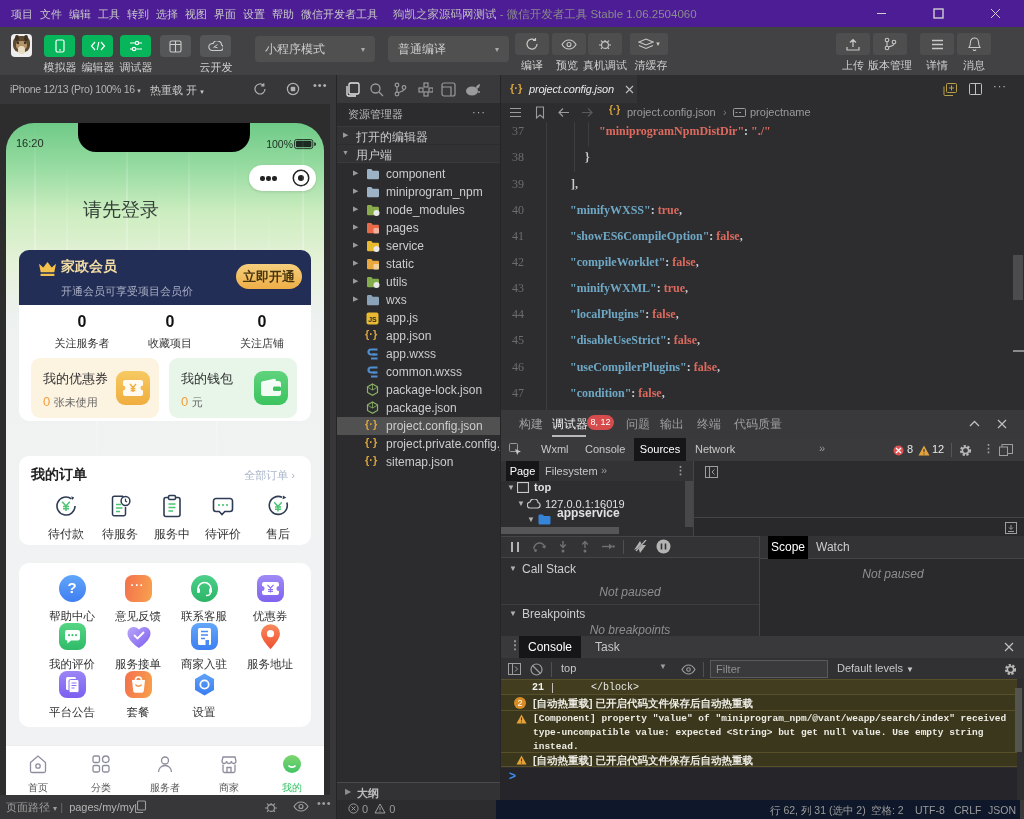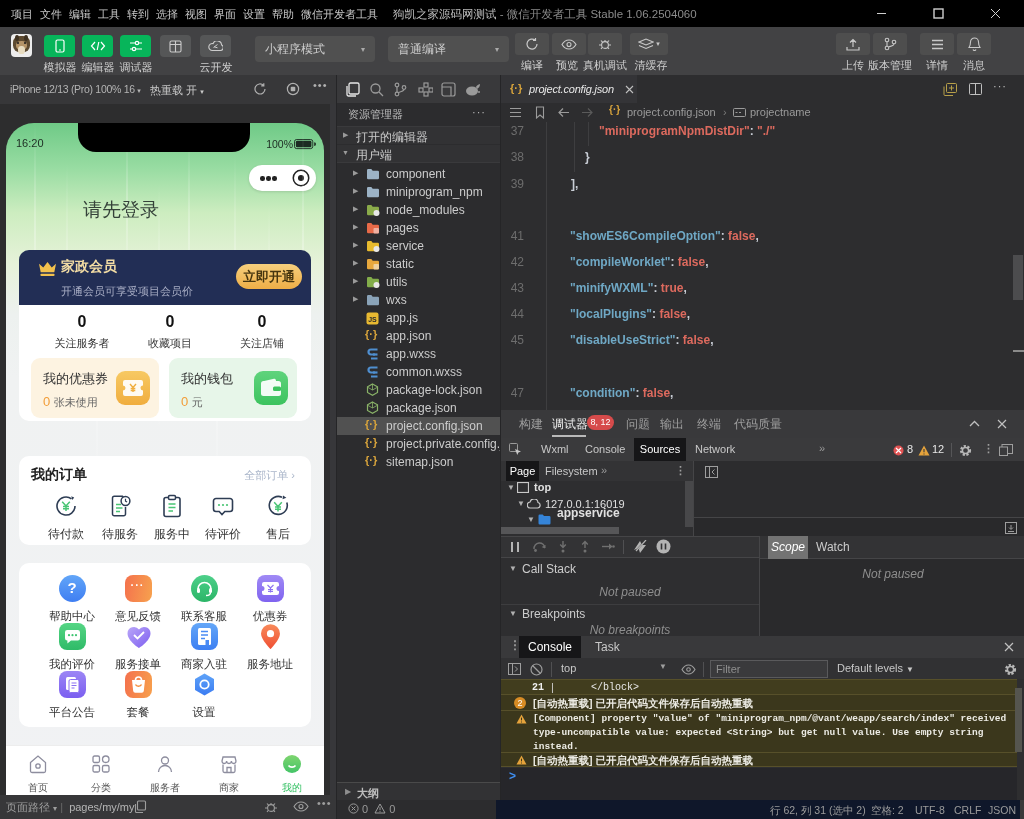--- a/index.html
+++ b/index.html
@@ -1,20 +1,20 @@
 <!DOCTYPE html>
 <html><head><meta charset="utf-8">
 <style>
 *{margin:0;padding:0;box-sizing:border-box;}
 html,body{width:1024px;height:819px;overflow:hidden;background:#3a3a3a;}
 body{font-family:"Liberation Sans",sans-serif;-webkit-font-smoothing:antialiased;}
 .abs{position:absolute;}
 #app{position:relative;width:1024px;height:819px;}
 
-#titlebar{position:absolute;left:0;top:0;width:1024px;height:27px;background:#000000;color:#c8c8c8;font-size:12px;}
+#titlebar{position:absolute;left:0;top:0;width:1024px;height:27px;background:#4c1d95;color:#c8c8c8;font-size:12px;}
 #titlebar .menus{position:absolute;left:11px;top:7px;display:flex;gap:7px;font-size:11px;}
 #titlebar .title{position:absolute;left:393px;top:7px;color:#bdbdbd;font-size:11.5px;white-space:nowrap;}
 #titlebar .title .dim{color:#8b8b8b;}
 .winbtns{position:absolute;right:0;top:0;height:27px;display:flex;}
 .winbtn{width:57px;height:27px;display:flex;align-items:center;justify-content:center;color:#cfcfcf;}
 
 #toolbar{position:absolute;left:0;top:27px;width:1024px;height:48px;background:#424244;}
 .tbtn{position:absolute;top:8px;width:31px;height:22px;border-radius:4px;display:flex;align-items:center;justify-content:center;}
 .tbtn.green{background:#07b55a;}
 .tbtn.grey{background:#555657;}
@@ -41,21 +41,21 @@
 #statusbar{position:absolute;left:496px;top:800px;width:524px;height:36px;background:#0f172a;color:#9b9b9b;font-size:11px;}
 .mono{font-family:"Liberation Mono",monospace;}
 .olabel{font-size:12px;color:#333;margin-top:4px;}
 .gitem{position:absolute;width:66px;text-align:center;}
 .gicon{width:27px;height:27px;margin:0 auto;border-radius:8px;position:relative;}
 .glabel{font-size:11.5px;color:#333;margin-top:7px;white-space:nowrap;}
 .tab-item{position:absolute;width:60px;text-align:center;}
 .tab-label{font-size:10px;color:#555;margin-top:2px;}
 .trow{position:absolute;left:0;width:164px;height:18px;font-size:12px;color:#cccccc;}
 .tarr{position:absolute;top:4px;font-size:7px;color:#9a9a9a;}
-.cline{position:absolute;left:0;width:524px;height:16px;font-family:Liberation Sans, sans-serif;font-size:12px;font-weight:bold;white-space:pre;}
+.cline{position:absolute;left:0;width:524px;height:16px;font-family:Liberation Serif, serif;font-size:12px;font-weight:bold;white-space:pre;}
 .lnum{position:absolute;left:0;width:23px;text-align:right;color:#6d6d6d;font-weight:normal;}
 .ck{color:#6fa8c5;}.cs{color:#dd6a5e;}.cp{color:#c9ced6;}
 </style></head>
 <body>
 <div id="app">
   <div id="titlebar">
     <div class="menus">
         <span>项目</span>
         <span>文件</span>
         <span>编辑</span>
@@ -693,25 +693,27 @@
         </svg>
       <span class="abs" style="left:249px;top:3px;">projectname</span>
     </div>
     <div class="abs" style="left:0;top:47px;width:524px;height:288px;background:#2d2d2f;overflow:hidden;" id="code">
       <div class="abs" style="left:45px;top:0;width:1px;height:288px;background:#3e3e40;"></div>
       <div class="abs" style="left:73px;top:0;width:1px;height:50px;background:#3e3e40;"></div>
       <div class="abs" style="left:87px;top:0;width:1px;height:24px;background:#3e3e40;"></div>
       <div class="cline" style="top:2px;"><span class="lnum">37</span><span class="abs" style="left:98px;"><span class="cs">"miniprogramNpmDistDir"</span><span class="cp">: </span><span class="cs">"./"</span></span></div>
       <div class="cline" style="top:28px;"><span class="lnum">38</span><span class="abs" style="left:84px;"><span class="cp">}</span></span></div>
       <div class="cline" style="top:55px;"><span class="lnum">39</span><span class="abs" style="left:70px;"><span class="cp">],</span></span></div>
+      <div class="cline" style="top:81px;"><span class="lnum">40</span><span class="abs" style="left:69px;"><span class="ck">"minifyWXSS"</span><span class="cp">: </span><span class="cs">true</span><span class="cp">,</span></span></div>
       <div class="cline" style="top:107px;"><span class="lnum">41</span><span class="abs" style="left:69px;"><span class="ck">"showES6CompileOption"</span><span class="cp">: </span><span class="cs">false</span><span class="cp">,</span></span></div>
       <div class="cline" style="top:133px;"><span class="lnum">42</span><span class="abs" style="left:69px;"><span class="ck">"compileWorklet"</span><span class="cp">: </span><span class="cs">false</span><span class="cp">,</span></span></div>
       <div class="cline" style="top:159px;"><span class="lnum">43</span><span class="abs" style="left:69px;"><span class="ck">"minifyWXML"</span><span class="cp">: </span><span class="cs">true</span><span class="cp">,</span></span></div>
       <div class="cline" style="top:185px;"><span class="lnum">44</span><span class="abs" style="left:69px;"><span class="ck">"localPlugins"</span><span class="cp">: </span><span class="cs">false</span><span class="cp">,</span></span></div>
       <div class="cline" style="top:211px;"><span class="lnum">45</span><span class="abs" style="left:69px;"><span class="ck">"disableUseStrict"</span><span class="cp">: </span><span class="cs">false</span><span class="cp">,</span></span></div>
+      <div class="cline" style="top:238px;"><span class="lnum">46</span><span class="abs" style="left:69px;"><span class="ck">"useCompilerPlugins"</span><span class="cp">: </span><span class="cs">false</span><span class="cp">,</span></span></div>
       <div class="cline" style="top:264px;"><span class="lnum">47</span><span class="abs" style="left:69px;"><span class="ck">"condition"</span><span class="cp">: </span><span class="cs">false</span><span class="cp">,</span></span></div>
       <div class="abs" style="left:512px;top:133px;width:10px;height:45px;background:#4c4c4e;"></div>
         <div class="abs" style="left:512px;top:228px;width:12px;height:2px;background:#8a8a8a;"></div>
     </div>
   </div>
   <div id="debugger">
 
     <div class="abs" style="left:0;top:0;width:524px;height:28px;background:#39393b;font-size:12px;color:#9e9e9e;">
       <span class="abs" style="left:18px;top:6px;">构建</span>
       <span class="abs" style="left:51px;top:6px;color:#f0f0f0;">调试器</span>
@@ -840,21 +842,21 @@
       <div class="abs" style="left:8px;top:5px;font-size:8px;color:#b0b0b0;">▼</div>
       <span class="abs" style="left:21px;top:3px;">Call Stack</span>
       <div class="abs" style="left:0;top:26px;width:258px;text-align:center;font-style:italic;color:#8f8f8f;">Not paused</div>
       <div class="abs" style="left:0;top:45px;width:258px;height:1px;background:#3d3d3f;"></div>
       <div class="abs" style="left:8px;top:50px;font-size:8px;color:#b0b0b0;">▼</div>
       <span class="abs" style="left:21px;top:48px;">Breakpoints</span>
     </div>
     <div class="abs" style="left:0;top:226px;width:258px;height:0;"></div>
     <div class="abs" style="left:258px;top:126px;width:266px;height:100px;background:#2a2a2c;border-left:1px solid #454547;color:#cccccc;font-size:12px;">
       <div class="abs" style="left:0;top:0;width:266px;height:23px;background:#333335;border-bottom:1px solid #454547;">
-        <div class="abs" style="left:8px;top:0;width:40px;height:23px;background:#737373;color:#fff;text-align:center;line-height:23px;font-style:italic;">Scope</div>
+        <div class="abs" style="left:8px;top:0;width:40px;height:23px;background:#000000;color:#fff;text-align:center;line-height:23px;">Scope</div>
         <span class="abs" style="left:56px;top:4px;">Watch</span>
       </div>
       <div class="abs" style="left:0;top:31px;width:266px;text-align:center;font-style:italic;color:#8f8f8f;">Not paused</div>
     </div>
     <div class="abs" style="left:0;top:213px;width:258px;text-align:center;font-style:italic;color:#8f8f8f;font-size:12px;">No breakpoints</div>
 
     <div class="abs" style="left:0;top:226px;width:524px;height:164px;background:#2e2e30;">
       <div class="abs" style="left:0;top:0;width:524px;height:22px;background:#39393b;font-size:12px;color:#c8c8c8;">
         <span class="abs" style="left:8px;top:2px;color:#9e9e9e;font-weight:bold;">⋮</span>
         <div class="abs" style="left:18px;top:0;width:62px;height:22px;background:#161618;color:#fff;text-align:center;line-height:22px;">Console</div>

